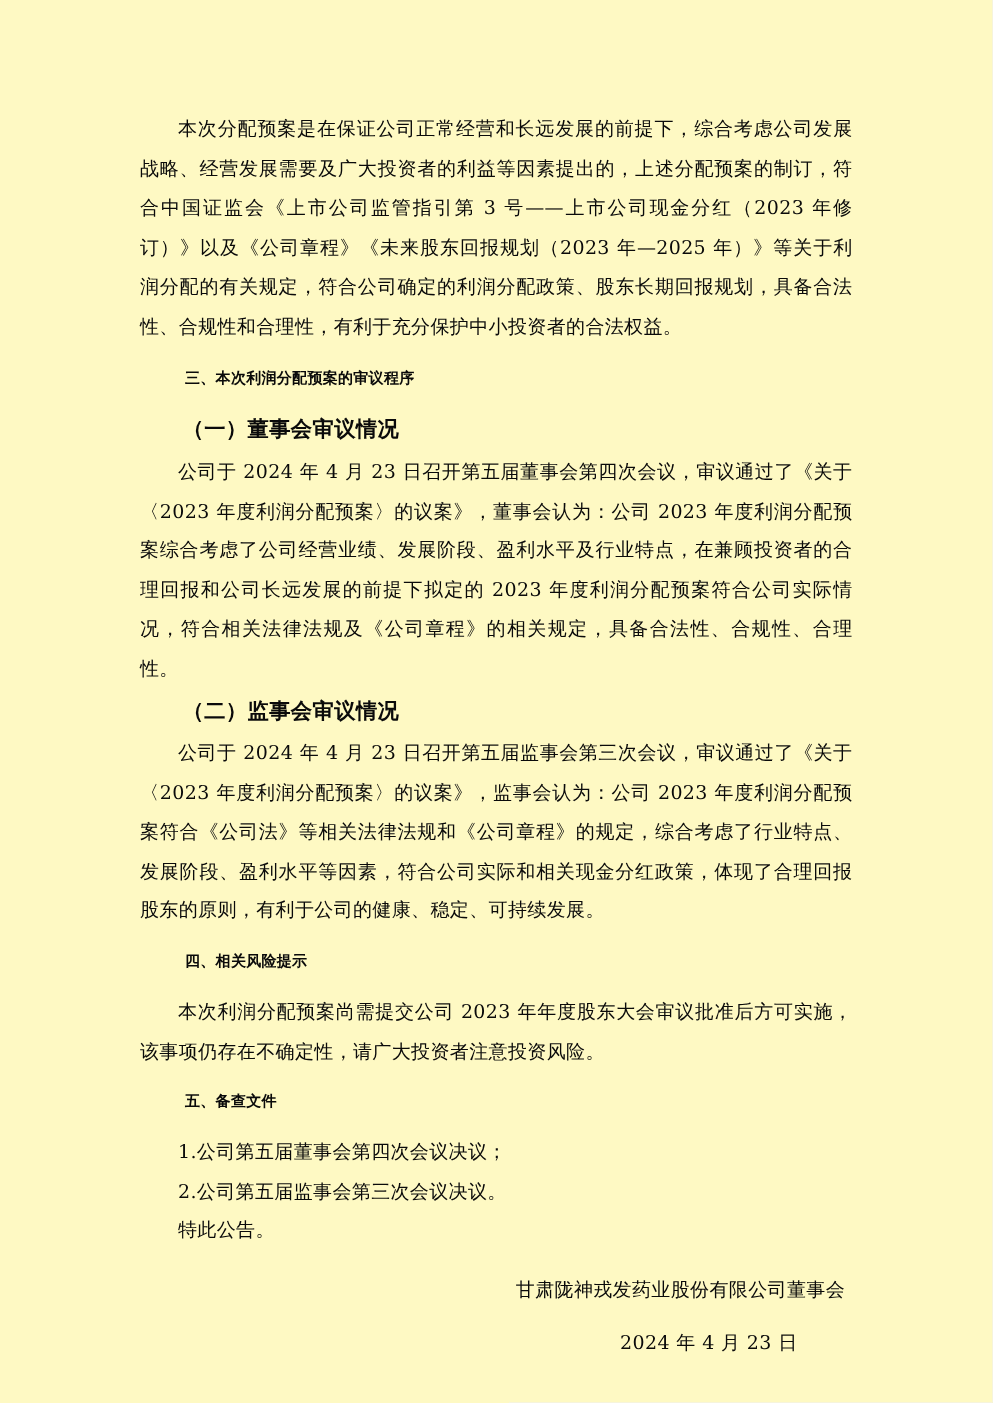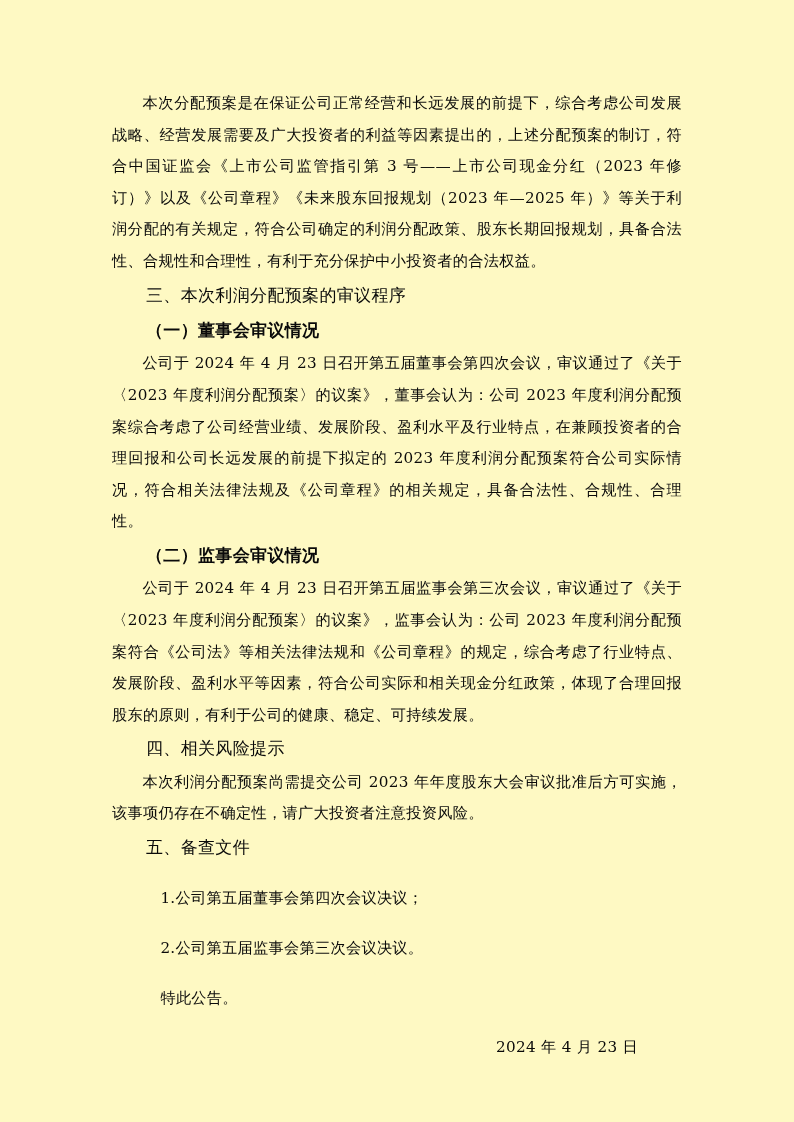--- a/index.html
+++ b/index.html
@@ -24,39 +24,39 @@
     line-height: 2.08;
     text-align: justify;
     text-justify: inter-ideograph;
   }
   p.para {
     margin: 0;
     text-indent: 2em;
     letter-spacing: 0.02em;
   }
   h2.section {
-    margin: 0;
-    font-size: 17px;
-    font-weight: normal;
+    margin: 12px;
+    font-size: 12px;
+    font-weight: bold;
     text-indent: 2em;
     letter-spacing: 0.02em;
     line-height: 2.08;
     font-family: "DejaVu Sans", "Liberation Sans", sans-serif;
   }
   h3.subsection {
     margin: 0;
     font-size: 17px;
     font-weight: bold;
     text-indent: 2em;
     letter-spacing: 0.02em;
     line-height: 2.08;
     font-family: "DejaVu Sans", "Liberation Sans", sans-serif;
   }
   p.listitem {
-    margin: 18px;
+    margin: 0;
     text-indent: 2em;
     letter-spacing: 0.02em;
   }
   .signature {
     margin-top: 16px;
     text-align: right;
     padding-right: 6px;
     letter-spacing: 0.02em;
   }
   .sign-line {
@@ -87,17 +87,18 @@
 
     <h2 class="section">四、相关风险提示</h2>
     <p class="para">本次利润分配预案尚需提交公司 2023 年年度股东大会审议批准后方可实施，该事项仍存在不确定性，请广大投资者注意投资风险。</p>
 
     <h2 class="section">五、备查文件</h2>
     <p class="listitem">1.公司第五届董事会第四次会议决议；</p>
     <p class="listitem">2.公司第五届监事会第三次会议决议。</p>
     <p class="listitem">特此公告。</p>
 
     <div class="signature">
+      <p class="sign-line">甘肃陇神戎发药业股份有限公司董事会</p>
       <p class="sign-date">2024 年 4 月 23 日</p>
     </div>
 
   </div>
 </div>
 
 </body></html>

